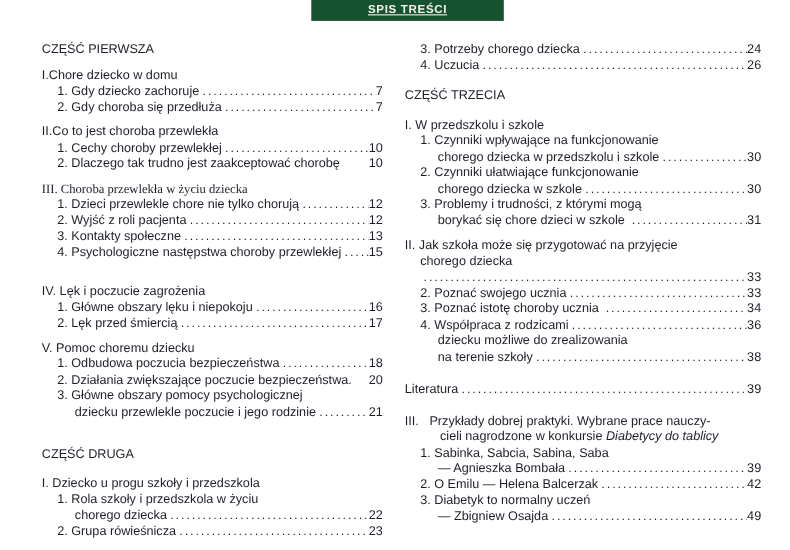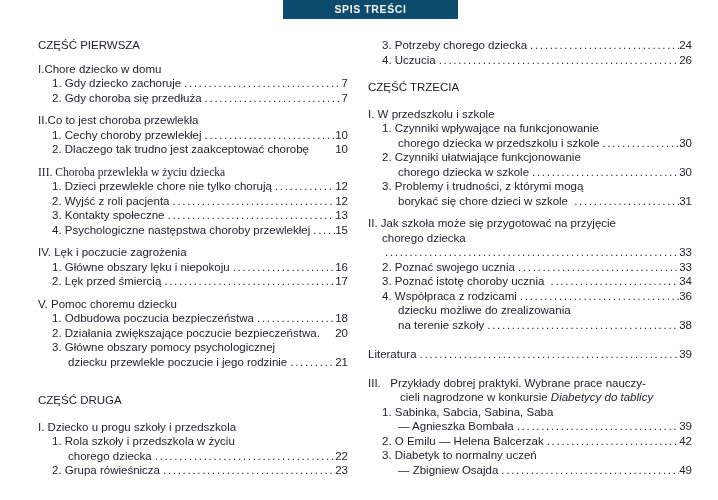--- a/index.html
+++ b/index.html
@@ -32,21 +32,21 @@
     flex:1 1 0px; min-width:0; overflow:hidden; white-space:nowrap;
     letter-spacing:1.7px; padding-left:3px; padding-right:3px;
   }
   .spacer { flex:1 1 0px; min-width:0; }
   .pg { flex:0 0 auto; white-space:nowrap; text-align:right; }
 </style>
 </head>
 <body style="color: rgb(30, 30, 40);">
 
 <div class="page">
-  <div class="banner" style="background: #0c4a6e; color: rgb(244, 243, 236);">
+  <div class="banner" style="background: #14532d; color: rgb(244, 243, 236); text-decoration: underline;">
     <span>SPIS TREŚCI</span>
   </div>
   <div class="col col-left">
       <div class="line ind0">
         <span class="txt">CZĘŚĆ PIERWSZA</span>
       </div>
       <div class="line ind0" style="margin-top: 9px; align-items: center;">
         <span class="txt">I.Chore dziecko w domu</span>
       </div>
       <div class="line ind1">
@@ -88,21 +88,21 @@
       <div class="line ind1">
         <span class="txt">3. Kontakty społeczne</span>
         <span class="dots">........................................................................................................................</span>
         <span class="pg">13</span>
       </div>
       <div class="line ind1">
         <span class="txt">4. Psychologiczne następstwa choroby przewlekłej</span>
         <span class="dots">........................................................................................................................</span>
         <span class="pg">15</span>
       </div>
-      <div class="line ind0" style="margin-top: 8px; text-align: center;">
+      <div class="line ind0" style="margin-top: 21px; text-align: center;">
         <span class="txt">IV. Lęk i poczucie zagrożenia</span>
       </div>
       <div class="line ind1">
         <span class="txt">1. Główne obszary lęku i niepokoju</span>
         <span class="dots">........................................................................................................................</span>
         <span class="pg">16</span>
       </div>
       <div class="line ind1">
         <span class="txt">2. Lęk przed śmiercią</span>
         <span class="dots">........................................................................................................................</span>

